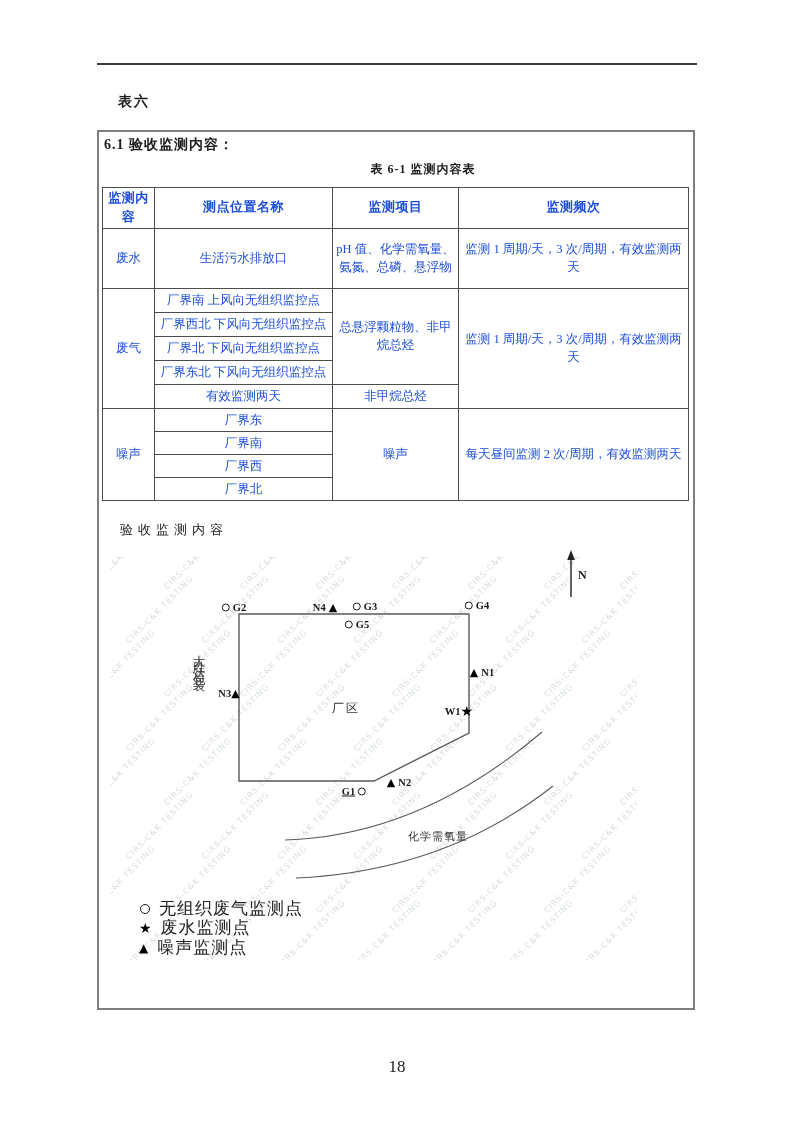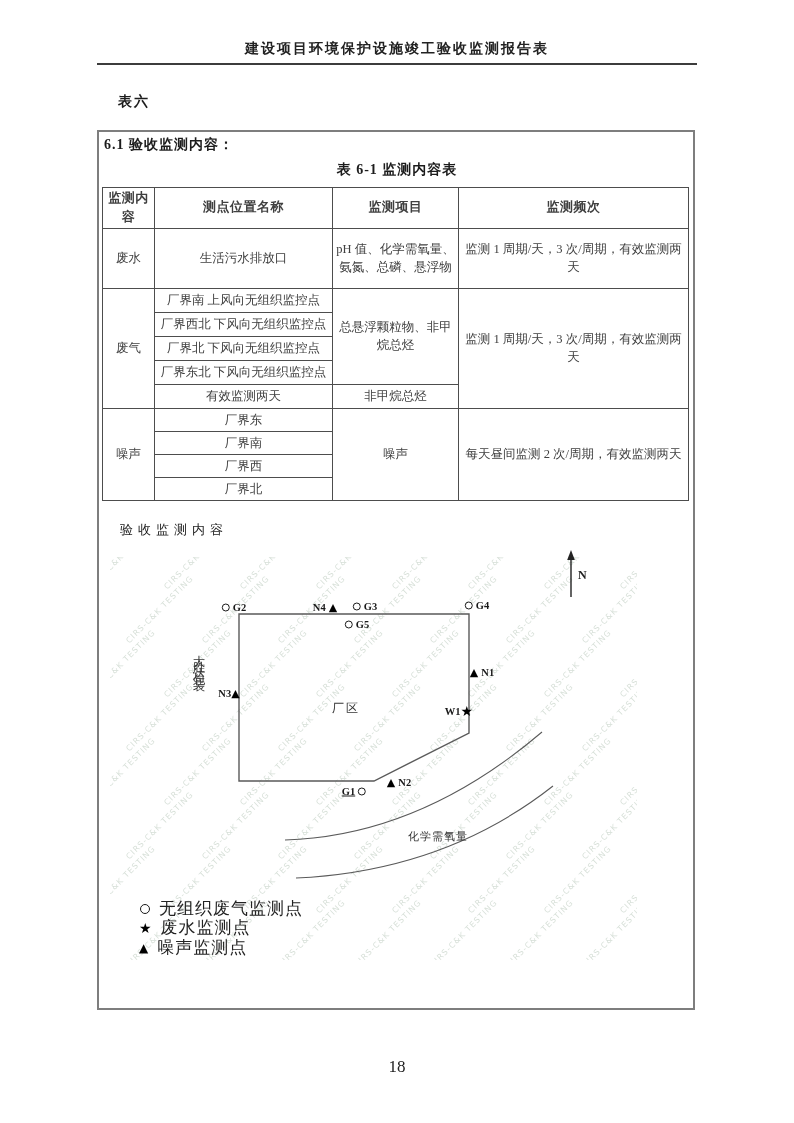--- a/index.html
+++ b/index.html
@@ -30,27 +30,27 @@
   .outer-box{
     position:absolute;left:97px;top:130px;width:598px;height:880px;
     border:2px solid #7e7e7e;box-sizing:border-box;background:#fff;
   }
   .sec-heading{
     position:absolute;left:104px;top:136px;
     font-size:14px;font-weight:bold;letter-spacing:1px;
   }
   .table-title{
     position:absolute;left:97px;top:161px;width:600px;
-    text-align:center;font-size:14px;font-weight:bold;letter-spacing:1px;
+    text-align:center;font-size:12px;font-weight:bold;letter-spacing:1px;padding-left:26px;
   }
   
   table.mon{
     position:absolute;left:102px;top:187px;width:586px;
     border-collapse:collapse;table-layout:fixed;
-    font-size:12.5px;color:#404040;
+    font-size:12.5px;color:#1d4ed8;
   }
   table.mon th,table.mon td{
     border:1px solid #4d4d4d;
     text-align:center;vertical-align:middle;
     padding:1px 2px;line-height:1.45;
     overflow:hidden;
   }
   table.mon th{font-size:13px;font-weight:bold;letter-spacing:0.5px;}
   tr.r-head{height:25px;}
   tr.r-ww{height:60px;}
@@ -117,21 +117,20 @@
   .page-num{
     position:absolute;left:0;top:1057px;width:100%;
     text-align:center;font-size:17px;color:#222;
   }
 </style>
 </head>
 <body>
 
 <div class="page">
 
-  <div class="doc-title">建设项目环境保护设施竣工验收监测报告表</div>
   <div class="title-rule"></div>
   <div class="section-label">表六</div>
 
   <div class="outer-box"></div>
   <div class="sec-heading">6.1 验收监测内容：</div>
   <div class="table-title">表 6-1 监测内容表</div>
 
   <table class="mon">
     <colgroup>
       <col style="width:52px">

